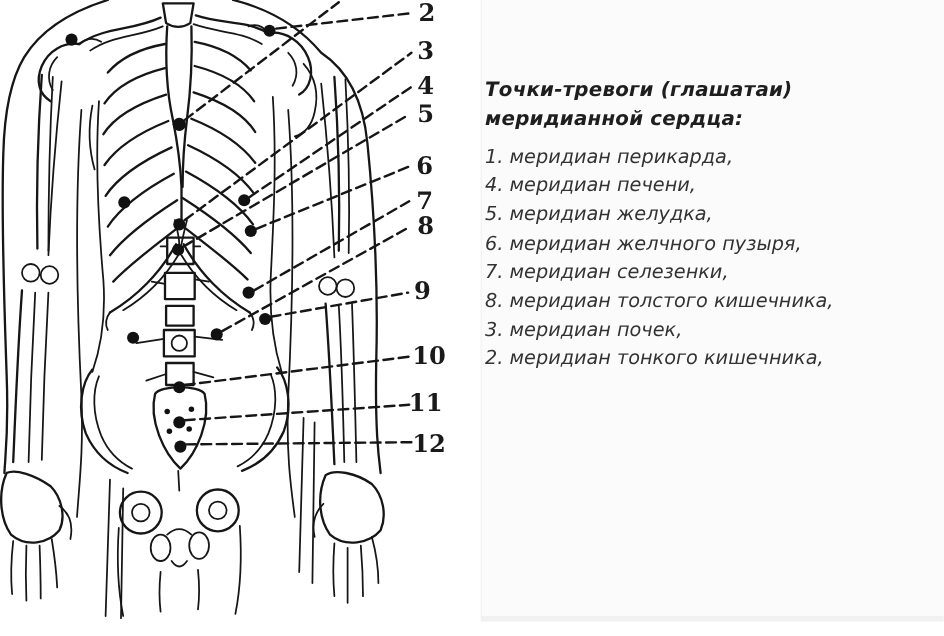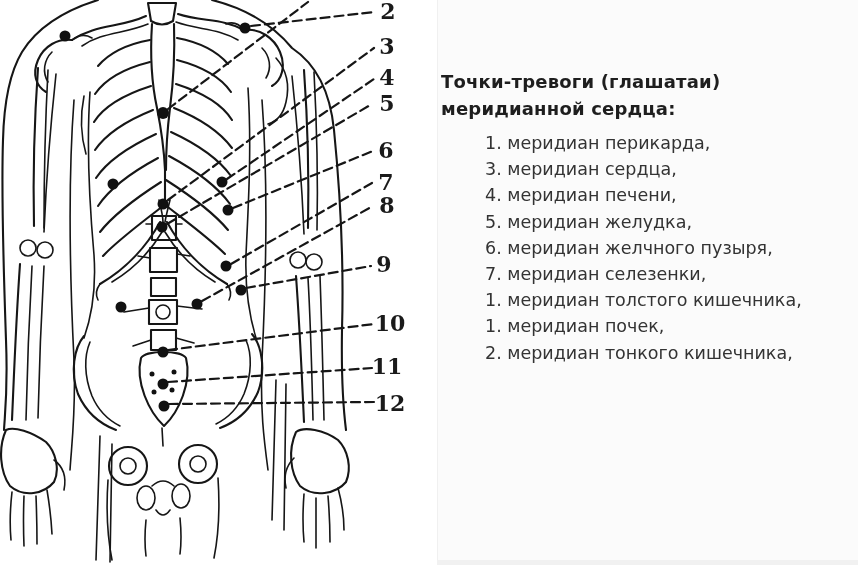--- a/index.html
+++ b/index.html
@@ -11,27 +11,27 @@
   .right-panel{
     position:absolute;left:437px;top:0;width:421px;height:560px;
     background:#fbfbfb;border-left:1px solid #f0f0f0;
   }
   .bottom-strip{
     position:absolute;left:437px;top:560px;width:421px;height:5px;
     background:#f1f1f1;
   }
   .legend{
     position:absolute;left:441px;top:68px;width:400px;
-    color:#333333;font-size:17.5px;
+    color:#333333;font-size:17.5px;font-style:italic;
   }
   .legend-title{
     font-weight:bold;color:#1e1e1e;line-height:27px;font-size:18px;
     letter-spacing:0.2px;
   }
-  .legend-list{margin-top:8px;margin-left:44px;}
+  .legend-list{margin-top:8px;}
   .legend-item{line-height:26.2px;white-space:nowrap;}
   .diagram{position:absolute;left:0;top:0;width:437px;height:578px;}
   svg .bone{fill:none;stroke:#161616;stroke-width:2.1;stroke-linecap:round;stroke-linejoin:round;}
   svg .bone-thin{fill:none;stroke:#161616;stroke-width:1.6;stroke-linecap:round;}
   svg .dot{fill:#111111;stroke:none;}
   svg .leader{fill:none;stroke:#161616;stroke-width:2.2;stroke-dasharray:9 5;stroke-linecap:round;}
   svg .num{font-family:"DejaVu Serif","Liberation Serif",serif;font-size:22px;font-weight:600;fill:#1a1a1a;}
 </style>
 </head>
 <body>
@@ -209,22 +209,21 @@
 <div class="right-panel"></div>
 <div class="bottom-strip"></div>
 
 <div class="legend">
   <div class="legend-title">
     <div>Точки-тревоги (глашатаи)</div>
     <div>меридианной сердца:</div>
   </div>
   <div class="legend-list">
     <div class="legend-item">1. меридиан перикарда,</div>
-    <div class="legend-item">3. меридиан сердца,</div>
     <div class="legend-item">4. меридиан печени,</div>
     <div class="legend-item">5. меридиан желудка,</div>
     <div class="legend-item">6. меридиан желчного пузыря,</div>
     <div class="legend-item">7. меридиан селезенки,</div>
-    <div class="legend-item">1. меридиан толстого кишечника,</div>
-    <div class="legend-item">1. меридиан почек,</div>
+    <div class="legend-item">8. меридиан толстого кишечника,</div>
+    <div class="legend-item">3. меридиан почек,</div>
     <div class="legend-item">2. меридиан тонкого кишечника,</div>
   </div>
 </div>
 
 </body></html>

